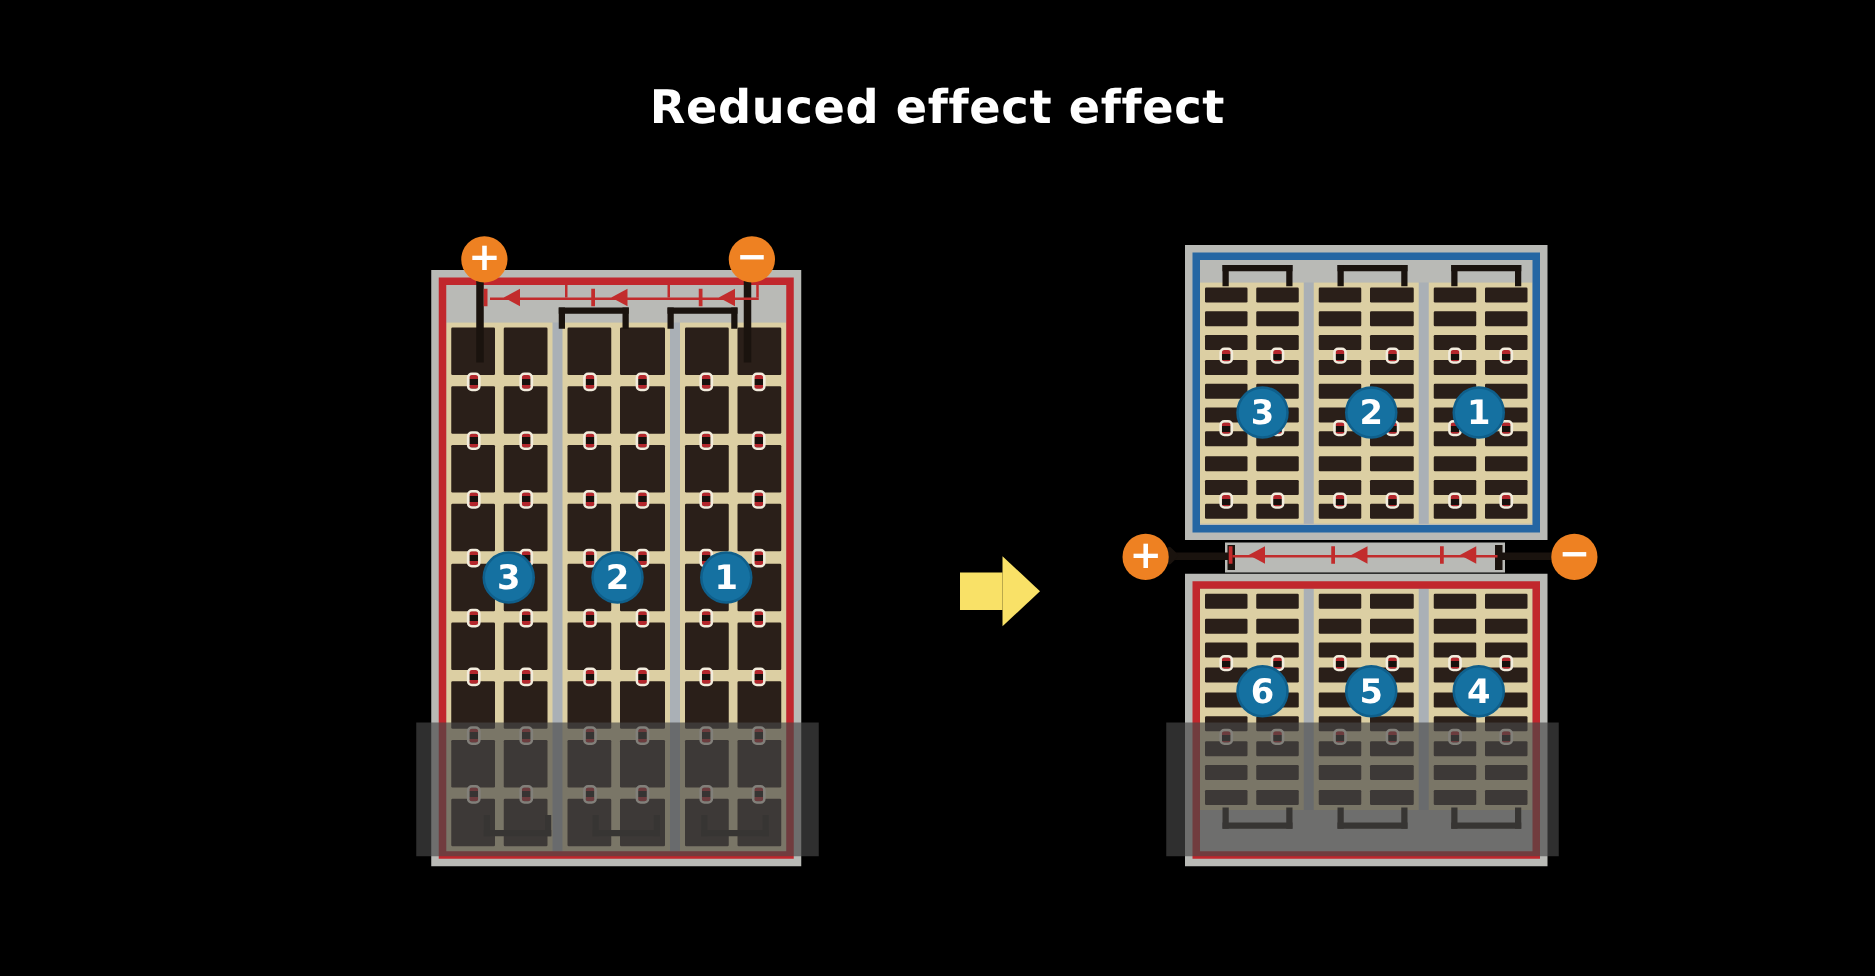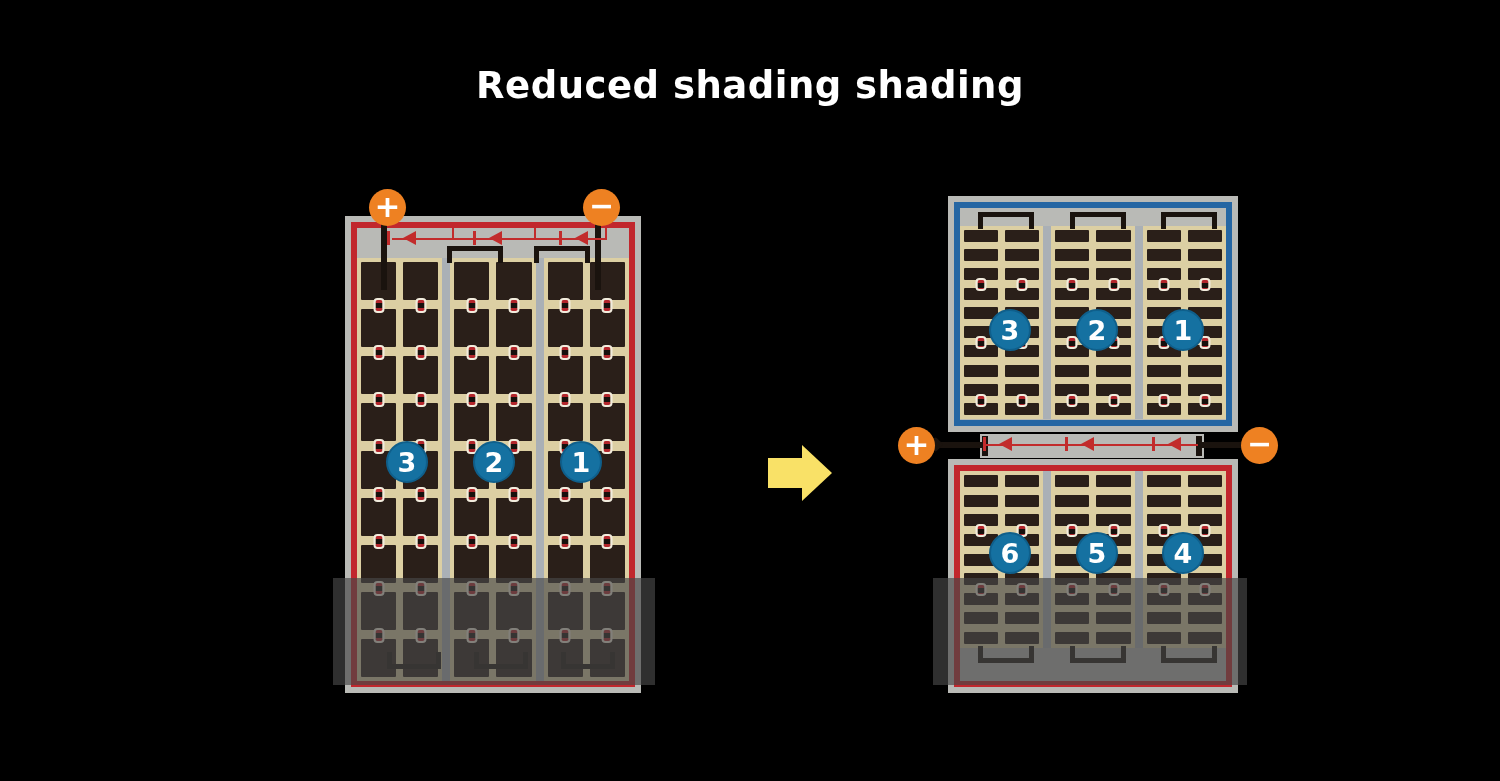--- a/index.html
+++ b/index.html
@@ -63,21 +63,21 @@
   
   .arrow-shaft{position:absolute;background:var(--arrow-yellow,#f9e167);z-index:5;}
   .arrow-head{position:absolute;width:0;height:0;border-top:28px solid transparent;
         border-bottom:28px solid transparent;border-left:30px solid var(--arrow-yellow,#f9e167);z-index:5;}
 </style>
 </head>
 <body>
 
 <div class="stage">
 
-  <div class="title">Reduced shading shading</div>
+  <div class="title">Reduced effect effect</div>
 
   <div class="panel" style="left:345px;top:216px;width:296px;height:477px">
     <div class="cell-area left-grid" style="left:12px;top:42px;width:272px;height:423px">
         <div class="cell-col">
           <div class="cell dot-below"></div>
           <div class="cell dot-below"></div>
           <div class="cell dot-below"></div>
           <div class="cell dot-below"></div>
           <div class="cell dot-below"></div>
           <div class="cell dot-below"></div>

